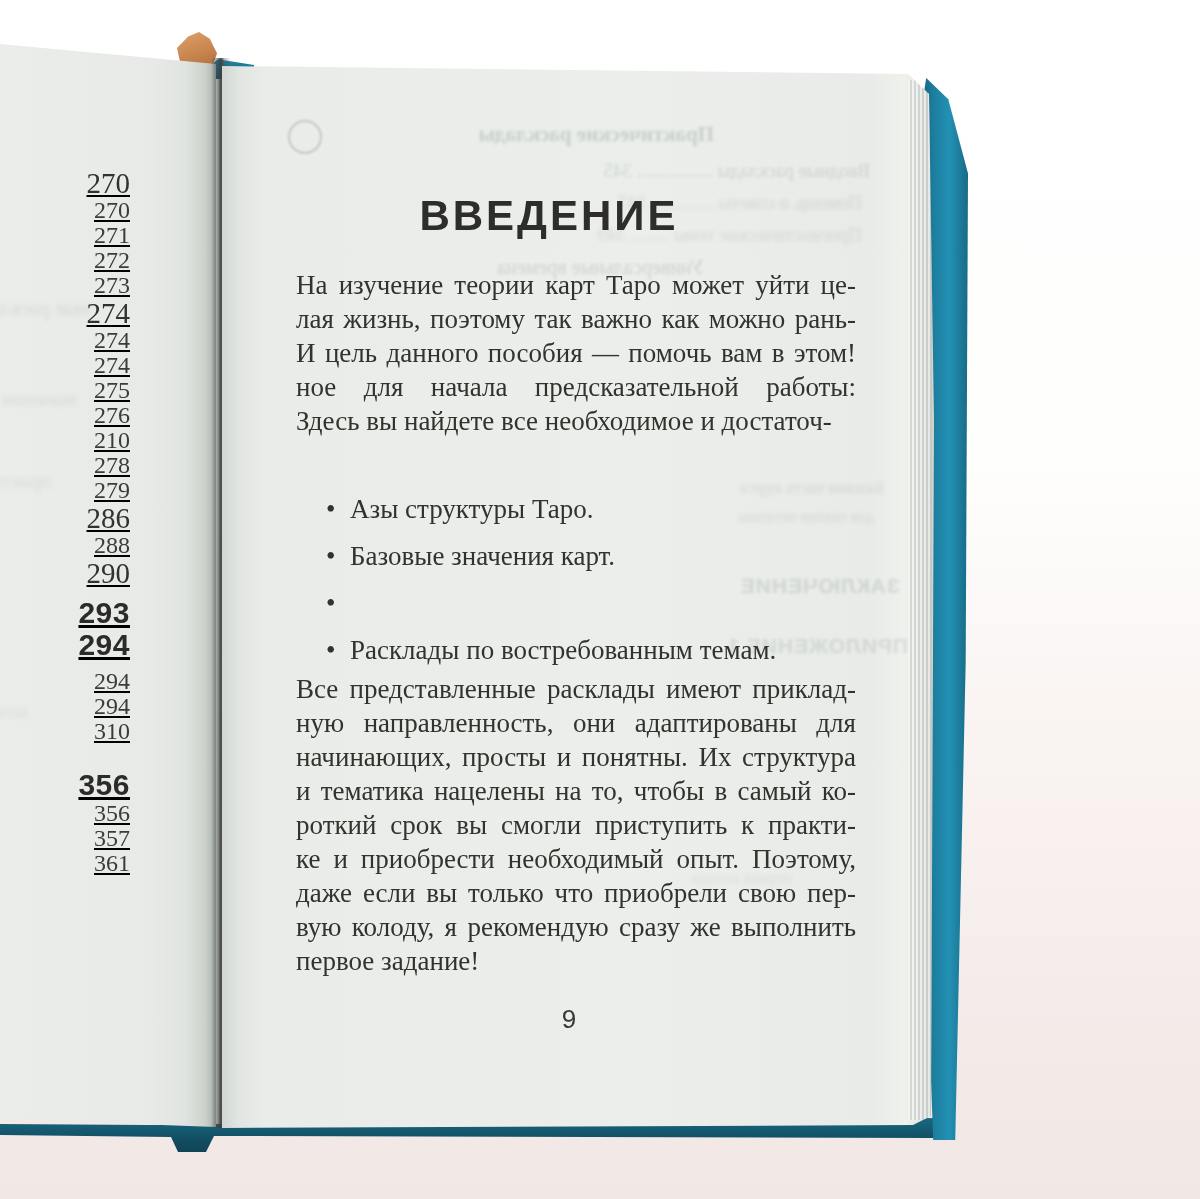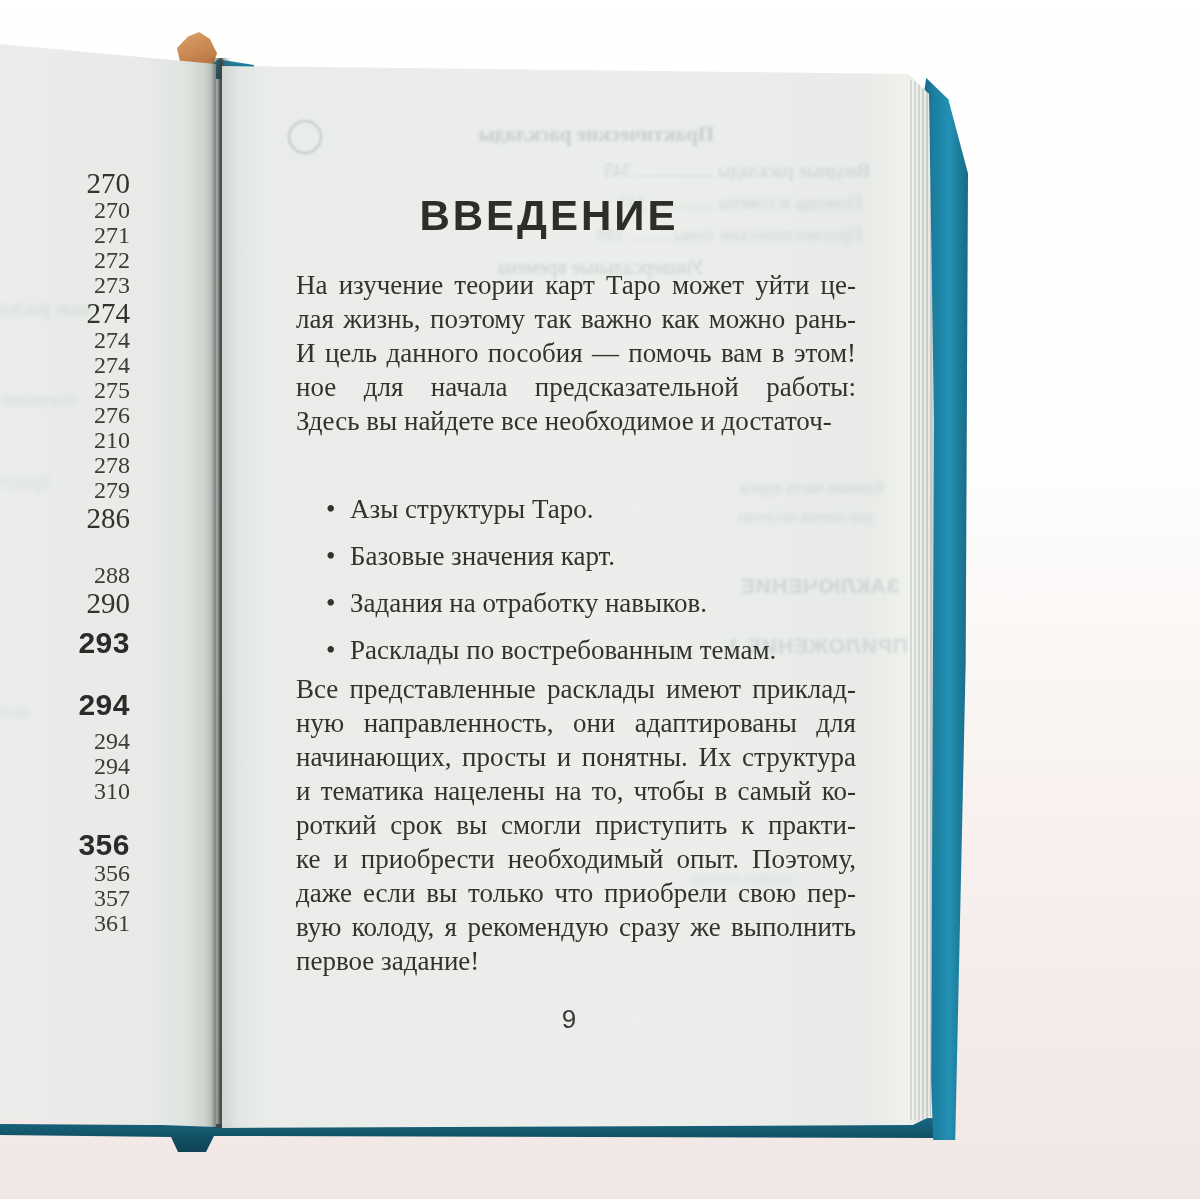--- a/index.html
+++ b/index.html
@@ -28,25 +28,25 @@
   .gutter{position:absolute;left:211px;top:58px;width:20px;height:1070px;
     background:linear-gradient(90deg,rgba(70,76,72,0) 0%,rgba(58,64,60,.55) 34%,#3d423f 50%,rgba(70,76,72,.38) 66%,rgba(255,255,255,0) 100%);}
   .right-page{position:absolute;left:222px;top:0;width:712px;height:1199px;
     background:linear-gradient(90deg,#d2d6d2 0%,#e2e6e2 2.4%,#e9ece8 6%,#ebeeea 58%,#e8ebe7 91%,#eff1ed 96%,#dce0dc 99%,#ced3ce 100%);
     clip-path:polygon(0px 66px,520px 72px,686px 74px,707px 94px,712px 420px,709px 1116px,691px 1125px,0px 1128px);}
   .edge-stack{position:absolute;right:2px;top:80px;width:24px;height:1040px;
     background:repeating-linear-gradient(90deg,rgba(255,255,255,.55) 0 2px,rgba(148,156,150,.38) 2px 4px);
     opacity:.65;filter:blur(.4px);}
 
   
-  .toc{position:absolute;top:168px;right:86px;display:flex;flex-direction:column;align-items:flex-end;}
+  .toc{position:absolute;top:168px;right:86px;display:flex;flex-direction:column;align-items:flex-end;text-decoration:underline;}
   .toc .entry{font:24px/25px "Liberation Serif",serif;color:#3b3c37;}
   .toc .chapter{font:29px/30px "Liberation Serif",serif;color:#32332e;}
   .toc .part{font:700 30px/32px "Liberation Sans",sans-serif;color:#2b2c2a;letter-spacing:.5px;}
-  .toc .g1{margin-top:8px}.toc .g2{margin-top:9px}.toc .g3{margin-top:25px}.toc .g4{margin-top:30px}
+  .toc .g1{margin-top:8px}.toc .g2{margin-top:9px}.toc .g3{margin-top:25px}.toc .g4{}
 
   
   .bleed{position:absolute;transform:scaleX(-1);color:#64767d;pointer-events:none;white-space:nowrap;}
   .lb1{left:-34px;top:296px;font:21px "Liberation Serif",serif;opacity:.16;filter:blur(2.4px);}
   .lb2{left:-40px;top:388px;font:20px "Liberation Serif",serif;opacity:.14;filter:blur(2.6px);}
   .lb3{left:-26px;top:470px;font:20px "Liberation Serif",serif;opacity:.13;filter:blur(2.6px);}
   .lb4{left:-30px;top:700px;font:20px "Liberation Serif",serif;opacity:.12;filter:blur(2.8px);}
 
   .rb-header{top:48px;left:272px;width:146px;font:15px "Liberation Sans",sans-serif;letter-spacing:2px;opacity:.30;filter:blur(1.2px);}
   .rb-badge{position:absolute;top:120px;left:66px;width:30px;height:30px;border:2px solid rgba(104,122,128,.30);
@@ -186,21 +186,20 @@
           <span>Азы структуры Таро.</span>
         </li>
 
         <li>
           <span class="bmark">•</span>
           <span>Базовые значения карт.</span>
         </li>
 
         <li>
           <span class="bmark">•</span>
-          <span>Задания на отработку навыков.</span>
         </li>
 
         <li>
           <span class="bmark">•</span>
           <span>Расклады по востребованным темам.</span>
         </li>
       </ul>
 
     <div class="para p2">
 

